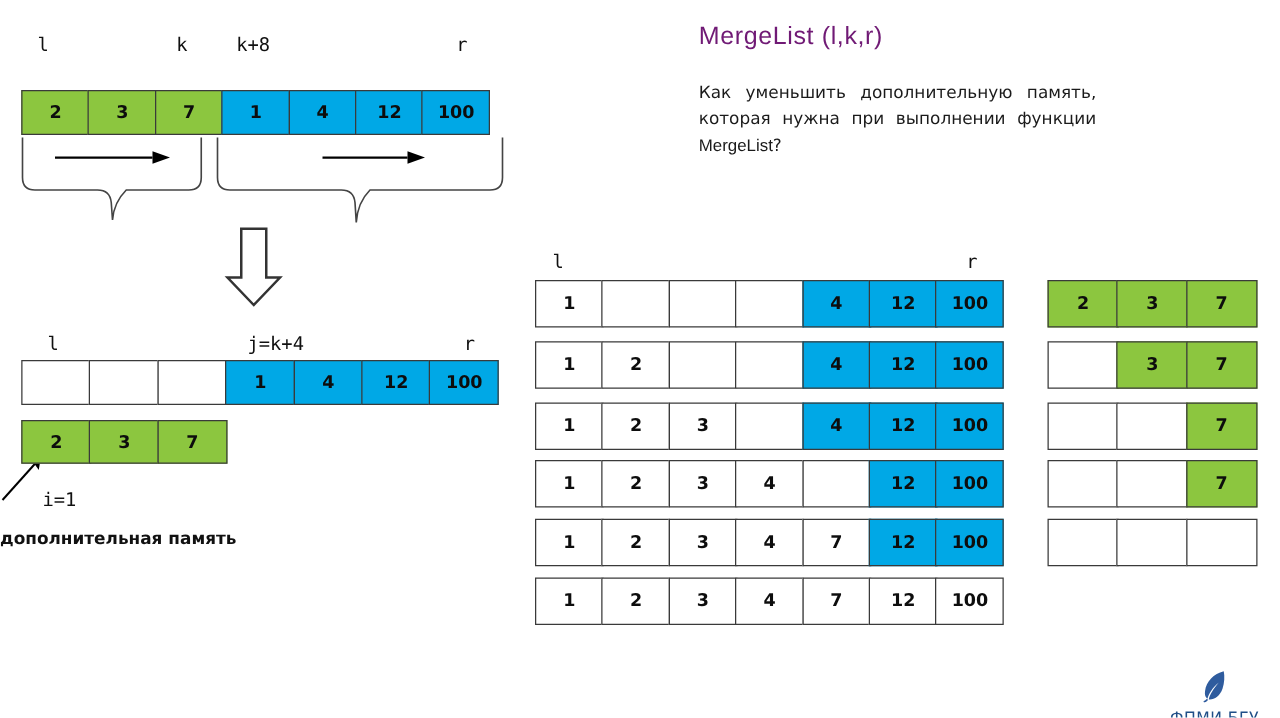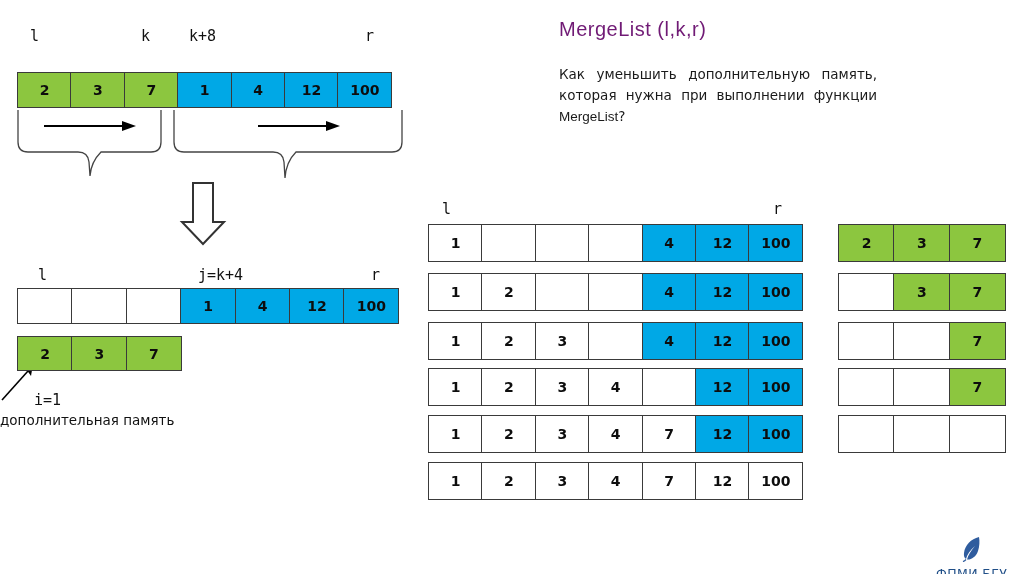--- a/index.html
+++ b/index.html
@@ -171,21 +171,21 @@
     <div class="cell blue" style="width: 56px;">100</div>
   </div>
 
 <div class="arr" id="middle-buffer-array" style="left:17px; top:336px; width:168px; height:35px;">
     <div class="cell green" style="width: 56px;">2</div>
     <div class="cell green" style="width: 56px;">3</div>
     <div class="cell green" style="width: 56px;">7</div>
   </div>
 
 <div class="lbl" style="left:34px; top:367px;margin-top:24px;">i=1</div>
-<div class="lbl-ru" style="left:0px;  top:412px;">дополнительная память</div>
+<div class="lbl-ru" style="left:0px;  top:423px;font-weight:bold;">дополнительная память</div>
 
 <div class="lbl" style="left:442px; top:200px;">l</div>
 <div class="lbl" style="left:773px; top:200px;">r</div>
 
 <div id="steps-container">
     <div class="arr" style="left: 428px; top: 224px; height: 38px;">
       <div class="cell empty" style="width: 55px;">1</div>
       <div class="cell empty" style="width: 55px;"></div>
       <div class="cell empty" style="width: 55px;"></div>
       <div class="cell empty" style="width: 55px;"></div>

